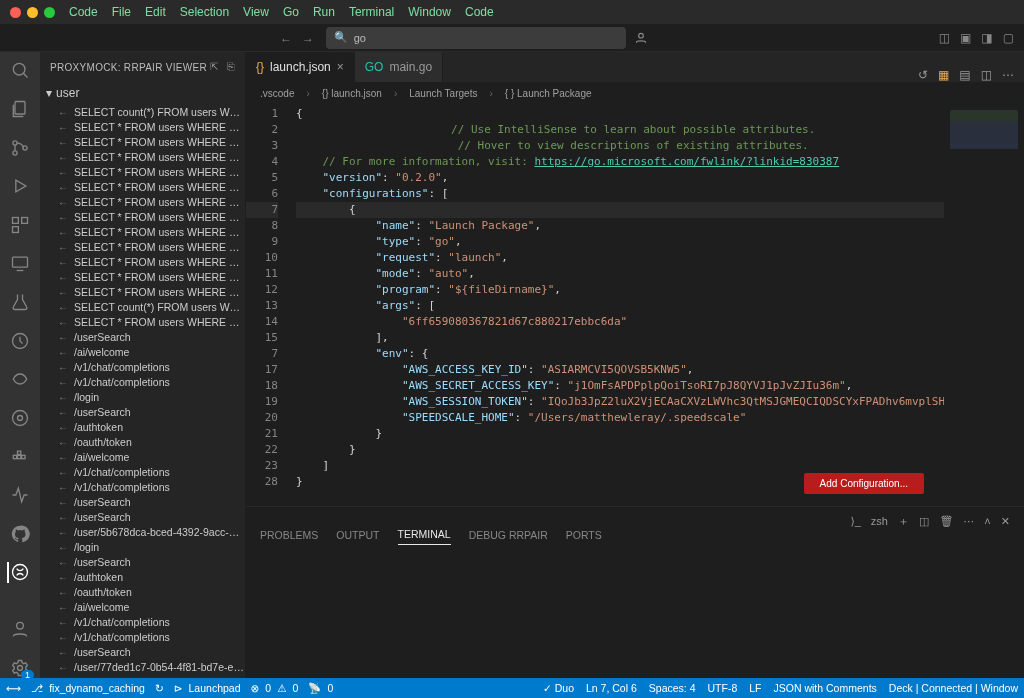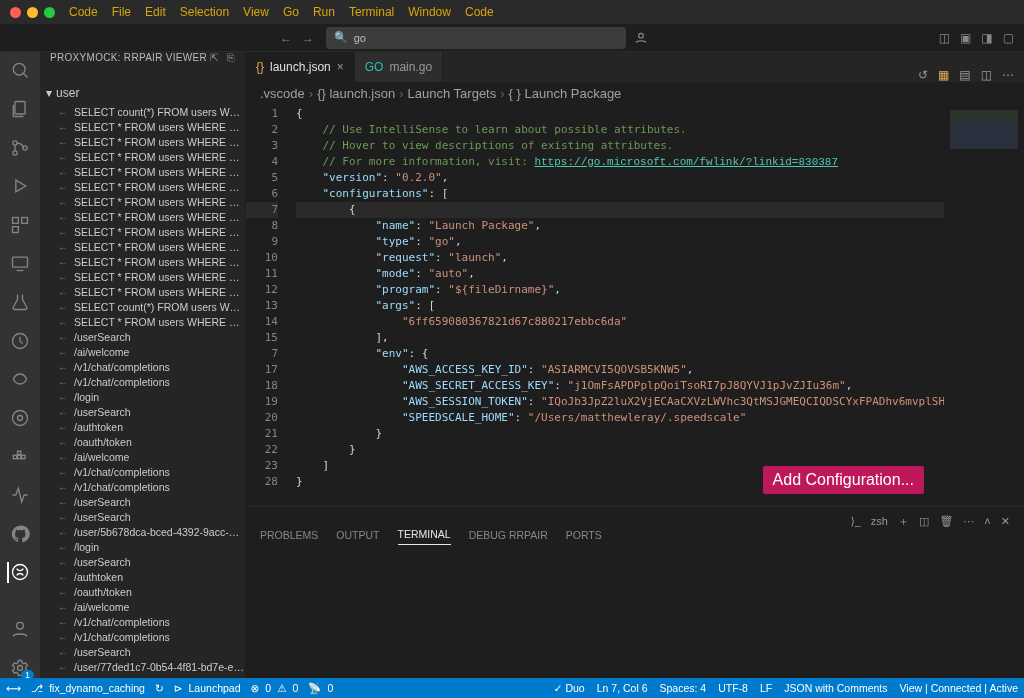--- a/index.html
+++ b/index.html
@@ -4,76 +4,76 @@
 <style>
   * { box-sizing: border-box; margin: 0; padding: 0; }
   html, body { width: 1024px; height: 698px; overflow: hidden; font-family: -apple-system, "Segoe UI", Arial, sans-serif; background: #1e1e1e; color: #ccc; font-size: 12px; }
   .root { display: flex; flex-direction: column; width: 100%; height: 100%; }
 
   
   .titlebar { height: 24px; background: #2a2a2a; display: flex; align-items: center; padding: 0 10px; flex-shrink: 0; }
   .traffic { display: flex; gap: 6px; margin-right: 14px; }
   .traffic span { width: 11px; height: 11px; border-radius: 50%; display: inline-block; }
   .tl-close { background:#ff5f56; } .tl-min{background:#ffbd2e;} .tl-max{background:#27c93f;}
-  .menu { display: flex; gap: 14px; color: #eab308; font-size: 12px; }
+  .menu { display: flex; gap: 14px; color: #86efac; font-size: 12px; }
   .menu span { opacity: .9; }
 
   
   .toolbox { height: 28px; background: #1e1e1e; display: flex; align-items: center; padding: 0 10px; flex-shrink: 0; border-bottom: 1px solid #2a2a2a; }
   .tb-nav { display:flex; gap:10px; margin-left: 270px; color:#888; }
   .tb-search { margin-left: 12px; background:#3c3c3c; border-radius:4px; height:22px; width:300px; display:flex; align-items:center; padding:0 8px; color:#bbb; font-size:11px; gap:6px;}
   .tb-right { margin-left:auto; display:flex; gap:10px; color:#888; }
 
   .body { display:flex; flex:1; min-height:0; }
 
   
   .activity { width: 40px; background:#333333; display:flex; flex-direction:column; align-items:center; padding-top:8px; gap:18px; flex-shrink:0; }
   .activity .aicon { width:24px; height:24px; color:#858585; display:flex; align-items:center; justify-content:center; }
   .activity .aicon.active { color:#fff; border-left:2px solid #fff; margin-left:-2px; }
   .activity .spacer { flex:1; }
   .badge1 { position:relative; }
   .badge1::after { content:"1"; position:absolute; bottom:-2px; right:-2px; background:#007acc; color:#fff; font-size:9px; border-radius:7px; padding:0 4px; }
 
   
   .sidebar { width: 206px; background:#252526; display:flex; flex-direction:column; flex-shrink:0; border-right:1px solid #1e1e1e; }
-  .sb-header { height:30px; display:flex; align-items:flex-start; padding:0 10px; font-size:10px; color:#bbb; letter-spacing:.3px; justify-content:space-between; flex-shrink:0;}
+  .sb-header { height:30px; display:flex; align-items:center; padding:0 10px; font-size:10px; color:#bbb; letter-spacing:.3px; justify-content:space-between; flex-shrink:0;}
   .sb-actions { display:flex; gap:8px; color:#999; }
   .sb-fold { height:22px; display:flex; align-items:center; padding:0 6px; color:#ccc; cursor:pointer; gap:4px; flex-shrink:0;}
   .sb-tree { flex:1; overflow:hidden; }
   .row { height:15px; display:flex; align-items:center; padding-left:18px; gap:6px; font-size:10.5px; color:#ccc; white-space:nowrap; overflow:hidden; text-overflow:ellipsis;}
   .row .arrow { color:#888; font-size:10px; }
   .row .lbl { overflow:hidden; text-overflow:ellipsis; }
 
   
   .editor { flex:1; display:flex; flex-direction:column; min-width:0; }
   .tabs { height:30px; background:#252526; display:flex; align-items:flex-end; flex-shrink:0; }
   .tab { height:30px; display:flex; align-items:center; padding:0 10px; background:#2d2d2d; color:#999; font-size:12px; gap:6px; border-right:1px solid #1e1e1e; }
   .tab.active { background:#1e1e1e; color:#e0e0e0; }
   .tab .close { color:#999; font-size:12px; }
   .tabs-right { margin-left:auto; display:flex; gap:10px; padding:0 10px; color:#999; }
   .ficon { color:#e8ab53; }
   .ficon.go { color:#29beb0; }
 
-  .crumb { height:22px; display:flex; align-items:center; padding:0 14px; font-size:13px; color:#a0a0a0; gap:4px; flex-shrink:0; background:#1e1e1e;}
+  .crumb { height:22px; display:flex; align-items:center; padding:0 14px; font-size:10px; color:#a0a0a0; gap:12px; flex-shrink:0; background:#1e1e1e;}
   .crumb .sep { color:#666; }
 
   .code-wrap { flex:1; display:flex; min-height:0; position:relative; }
   .gutter { width:40px; text-align:right; padding:2px 8px 0 0; color:#858585; font-family:Menlo,Consolas,monospace; font-size:11px; line-height:16px; background:#1e1e1e;}
   .code { flex:1; padding:2px 0 0 10px; font-family:Menlo,Consolas,monospace; font-size:11px; line-height:16px; white-space:pre; color:#d4d4d4; overflow:hidden;}
   .hl-active { background:#2a2a2a; }
-  .c1 { color:#6a9955; } 
+  .c1 { color:#6a9955;text-align:center; } 
   .c2 { color:#9cdcfe; } 
   .c3 { color:#ce9178; } 
   .c4 { color:#d4d4d4; } 
   .c5 { color:#4ec9b0; } 
-  .underline { text-decoration: underline; font-family: Liberation Mono, monospace; }
+  .underline { text-decoration: underline; }
   .minimap { width:80px; background:#1e1e1e; padding:6px 6px; }
   .mmap-blob { width:100%; height:55px; background:linear-gradient(#3a5a3a 0 20%, #3a4a6a 20% 70%, transparent 70%); opacity:.4; border-radius:2px; }
 
-  .addconf { position:absolute; right:100px; bottom:12px; background:#be185d; color:#fff; padding:5px 10px; font-size:16px; border-radius:2px; }
+  .addconf { position:absolute; right:100px; bottom:12px; background:#b91c1c; color:#fff; padding:5px 16px; font-size:10px; border-radius:2px; }
 
   
   .panel { height:172px; border-top:1px solid #2a2a2a; display:flex; flex-direction:column; background:#1e1e1e; flex-shrink:0;}
   .panel-tabs { height:28px; display:flex; align-items:center; padding:0 14px; gap:18px; font-size:10.5px; color:#888;}
   .panel-tabs .pt { padding-bottom:4px;margin-top:31px; }
   .panel-tabs .pt.active { color:#e7e7e7; border-bottom:1px solid #e7e7e7;}
   .panel-right { margin-left:auto; display:flex; gap:10px; align-items:center; color:#999; font-size:11px;}
   .term { flex:1; padding:2px 14px; font-family:Menlo,Consolas,monospace; font-size:11px; color:#ccc; }
   .term .pr-arrow{ color:#4ec9b0; }
   .term .pr-go{ color:#569cd6; }
@@ -504,17 +504,17 @@
     <div class="sgrp">⊳ <span>Launchpad</span></div>
     <div class="sgrp">⊗ <span>0</span> ⚠ <span>0</span></div>
     <div class="sgrp">📡 <span>0</span></div>
     <div class="right">
       <span>✓ <span>Duo</span></span>
       <span>Ln 7, Col 6</span>
       <span>Spaces: 4</span>
       <span>UTF-8</span>
       <span>LF</span>
       <span>JSON with Comments</span>
-      <span>View | Connected | Active</span>
+      <span>Deck | Connected | Window</span>
     </div>
   </div>
 
 </div>
 
 </body></html>

